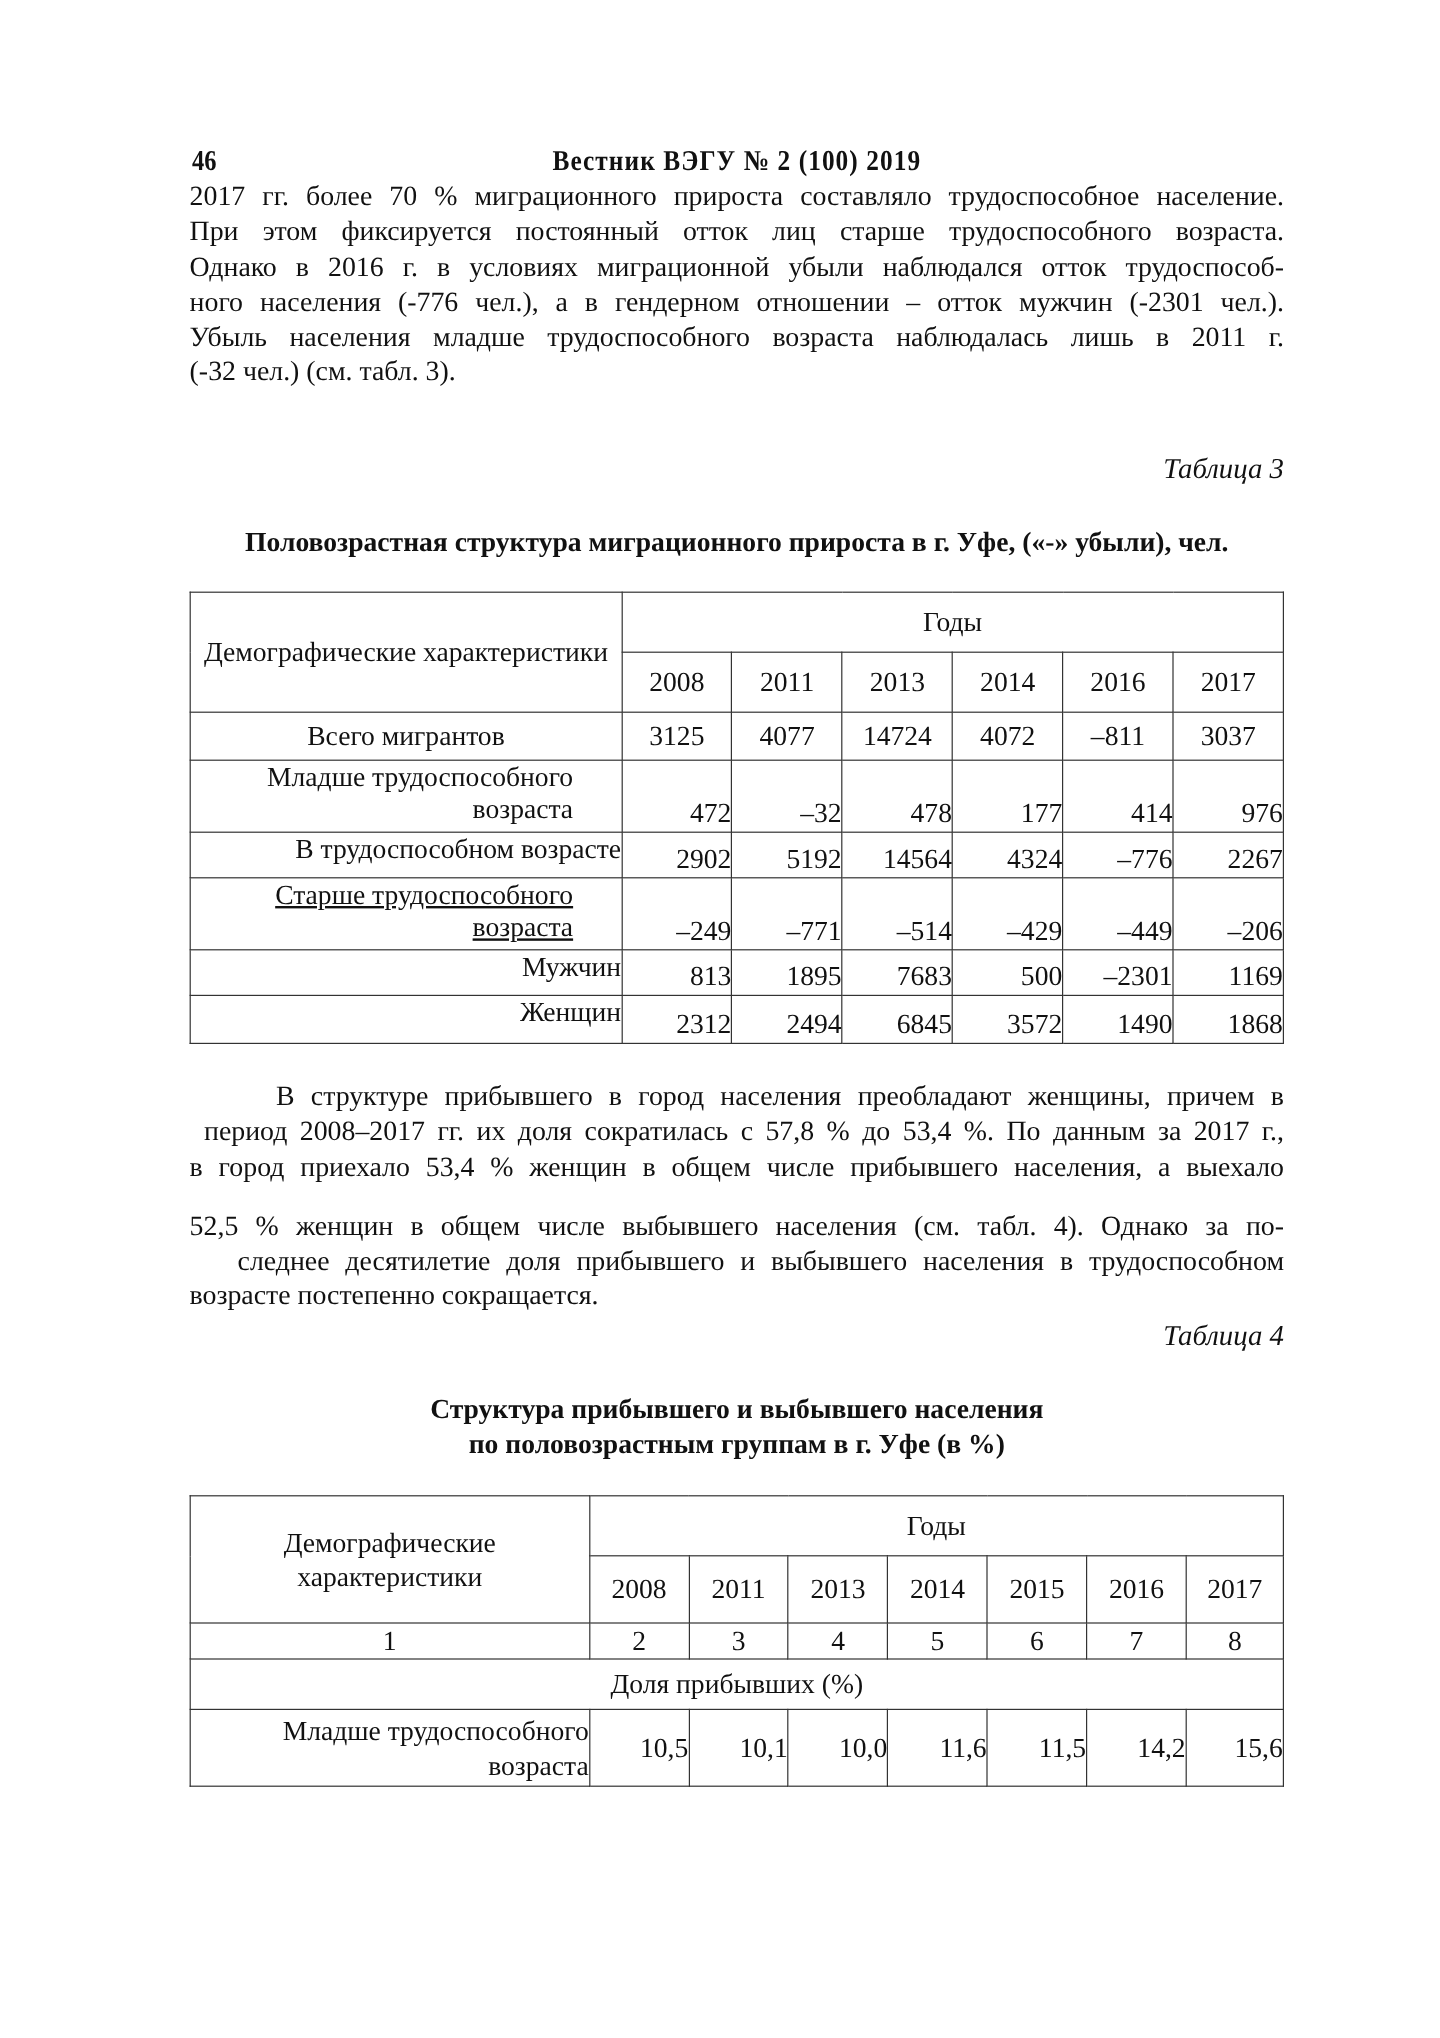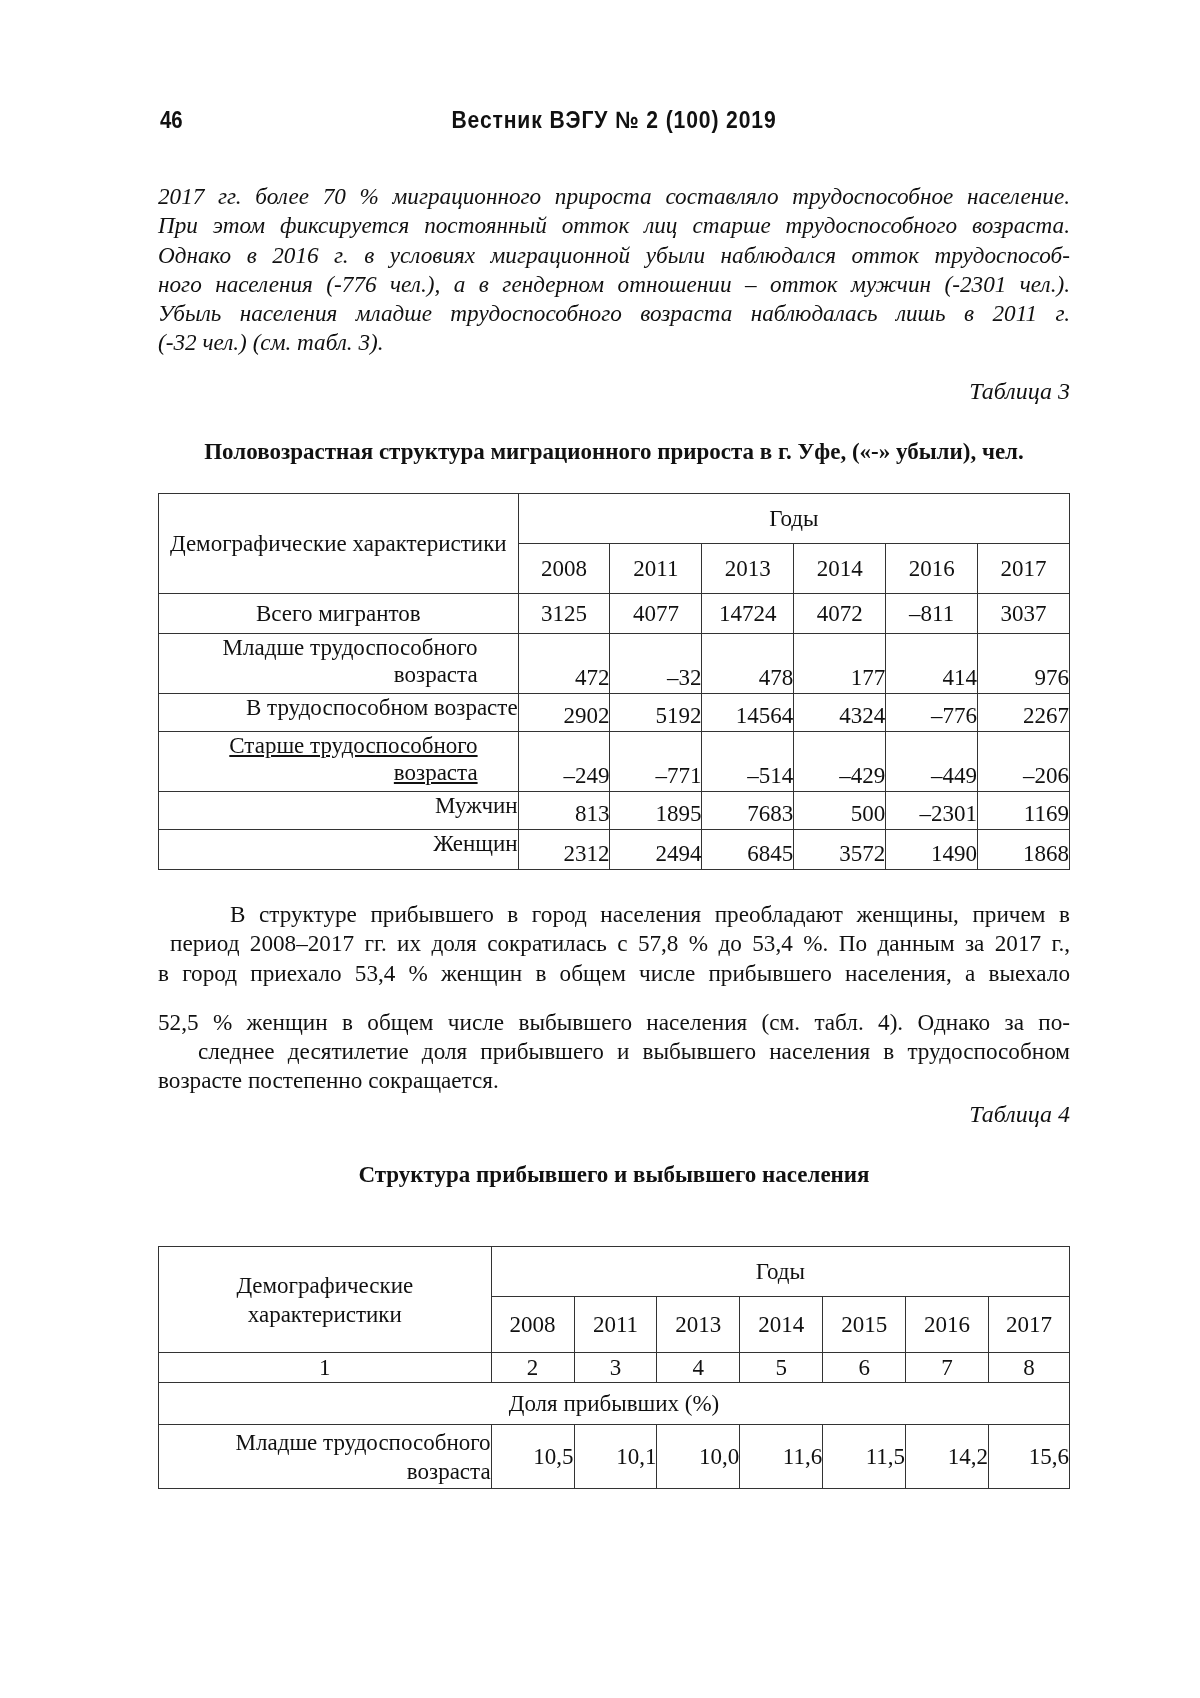--- a/index.html
+++ b/index.html
@@ -1,20 +1,20 @@
 <!DOCTYPE html>
 <html><head>
   <meta charset="utf-8">
   <style>
     html, body { margin: 0; padding: 0; background: #ffffff; }
     body { width: 1200px; height: 1698px; position: relative; overflow: hidden;
            font-family: "Liberation Serif", "DejaVu Serif", serif; color: #111; }
     .page { position: absolute; left: 158px; top: 0; width: 912px; }
-    .running-head { position: absolute; top: 106px; left: 0; width: 912px; height: 30px;
-      font-family: Liberation Sans, sans-serif; font-weight: bold; font-size: 24px; }
+    .running-head { position: absolute; top: 122px; left: 0; width: 912px; height: 30px;
+      font-family: Liberation Serif, serif; font-weight: bold; font-size: 24px; }
     .running-head .pnum { position: absolute; left: 2px; top: 0; transform: scaleX(0.85); transform-origin: left; }
     .running-head .jtitle { position: absolute; left: 0; width: 912px; top: 0; text-align: center; transform: scaleX(0.88); letter-spacing: 1px; }
     .para { position: absolute; left: 0; width: 912px; font-size: 23.2px; line-height: 29.3px; text-align: justify; }
     .para p { margin: 0; }
     .indent { text-indent: 72px; }
     .tcap { position: absolute; right: 0; font-style: italic; font-size: 24px; }
     .ttitle { position: absolute; left: 0; width: 912px; text-align: center; font-weight: bold; font-size: 23px; line-height: 29px; }
     table { position: absolute; left: 0; border-collapse: collapse; font-size: 23px; }
     td, th { border: 1.5px solid #333; font-weight: normal; padding: 0; line-height: 27px; }
     .c { text-align: center; }
@@ -25,21 +25,21 @@
 </head>
 <body>
 
 <div class="page">
 
   <div class="running-head">
     <span class="pnum">46</span>
     <div class="jtitle">Вестник ВЭГУ № 2 (100) 2019</div>
   </div>
 
-  <div class="para" style="top:182px;font-style:italic;">
+  <div class="para" style="top:150px;">
     <p style="text-align-last:justify;">2017 гг. более 70 % миграционного прироста составляло трудоспособное население.</p>
     <p style="text-align-last:justify;">При этом фиксируется постоянный отток лиц старше трудоспособного возраста.</p>
     <p style="text-align-last:justify;">Однако в 2016 г. в условиях миграционной убыли наблюдался отток трудоспособ-</p>
     <p style="text-align-last:justify;">ного населения (-776 чел.), а в гендерном отношении – отток мужчин (-2301 чел.).</p>
     <p style="text-align-last:justify;">Убыль населения младше трудоспособного возраста наблюдалась лишь в 2011 г.</p>
     <p>(-32 чел.) (см. табл. 3).</p>
   </div>
 
   <div class="tcap" style="top:378px;">Таблица 3</div>
   <div class="ttitle" style="top:437px;">Половозрастная структура миграционного прироста в г. Уфе, («-» убыли), чел.</div>
@@ -129,20 +129,21 @@
     <p style="text-align-last:justify;margin-left:12px;">период 2008–2017 гг. их доля сократилась с 57,8 % до 53,4 %. По данным за 2017 г.,</p>
     <p style="text-align-last:justify;">в город приехало 53,4 % женщин в общем числе прибывшего населения, а выехало</p>
     <p style="text-align-last:justify;margin-top:20px;">52,5 % женщин в общем числе выбывшего населения (см. табл. 4). Однако за по-</p>
     <p style="text-align-last:justify;margin-left:40px;">следнее десятилетие доля прибывшего и выбывшего населения в трудоспособном</p>
     <p>возрасте постепенно сокращается.</p>
   </div>
 
   <div class="tcap" style="top:1101px;">Таблица 4</div>
   <div class="ttitle" style="top:1160px;">
     <div>Структура прибывшего и выбывшего населения</div>
+    <div>по половозрастным группам в г. Уфе (в %)</div>
   </div>
 
   <table style="top:1246px; width:912px;">
     <colgroup>
       <col style="width:333px">
         <col style="width:83px">
         <col style="width:83px">
         <col style="width:83px">
         <col style="width:83px">
         <col style="width:83px">

